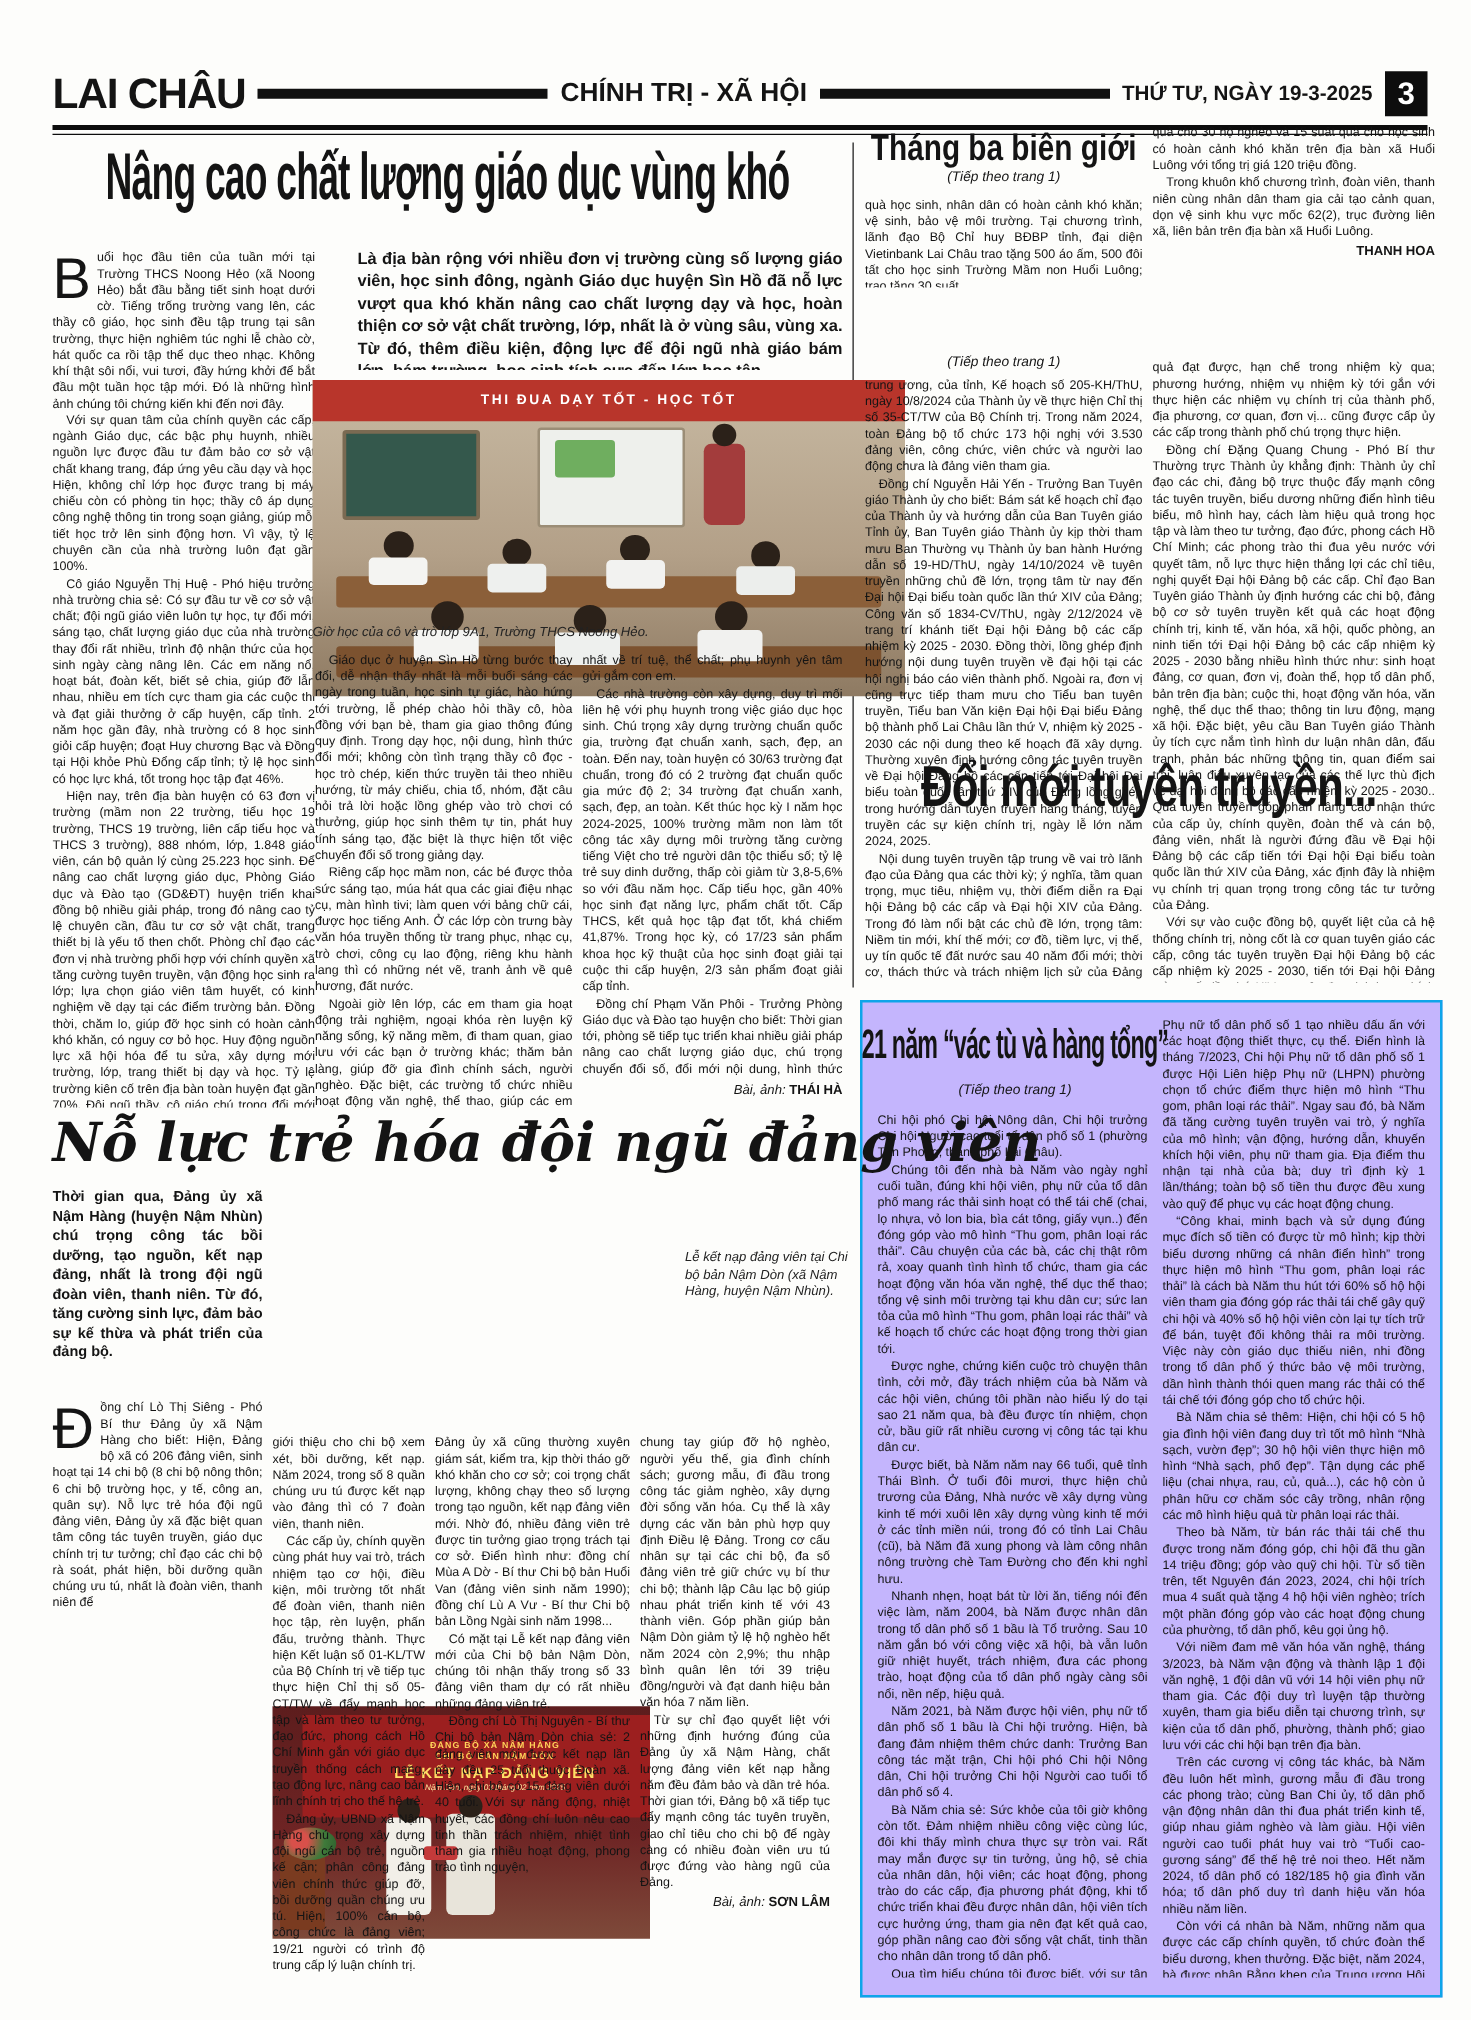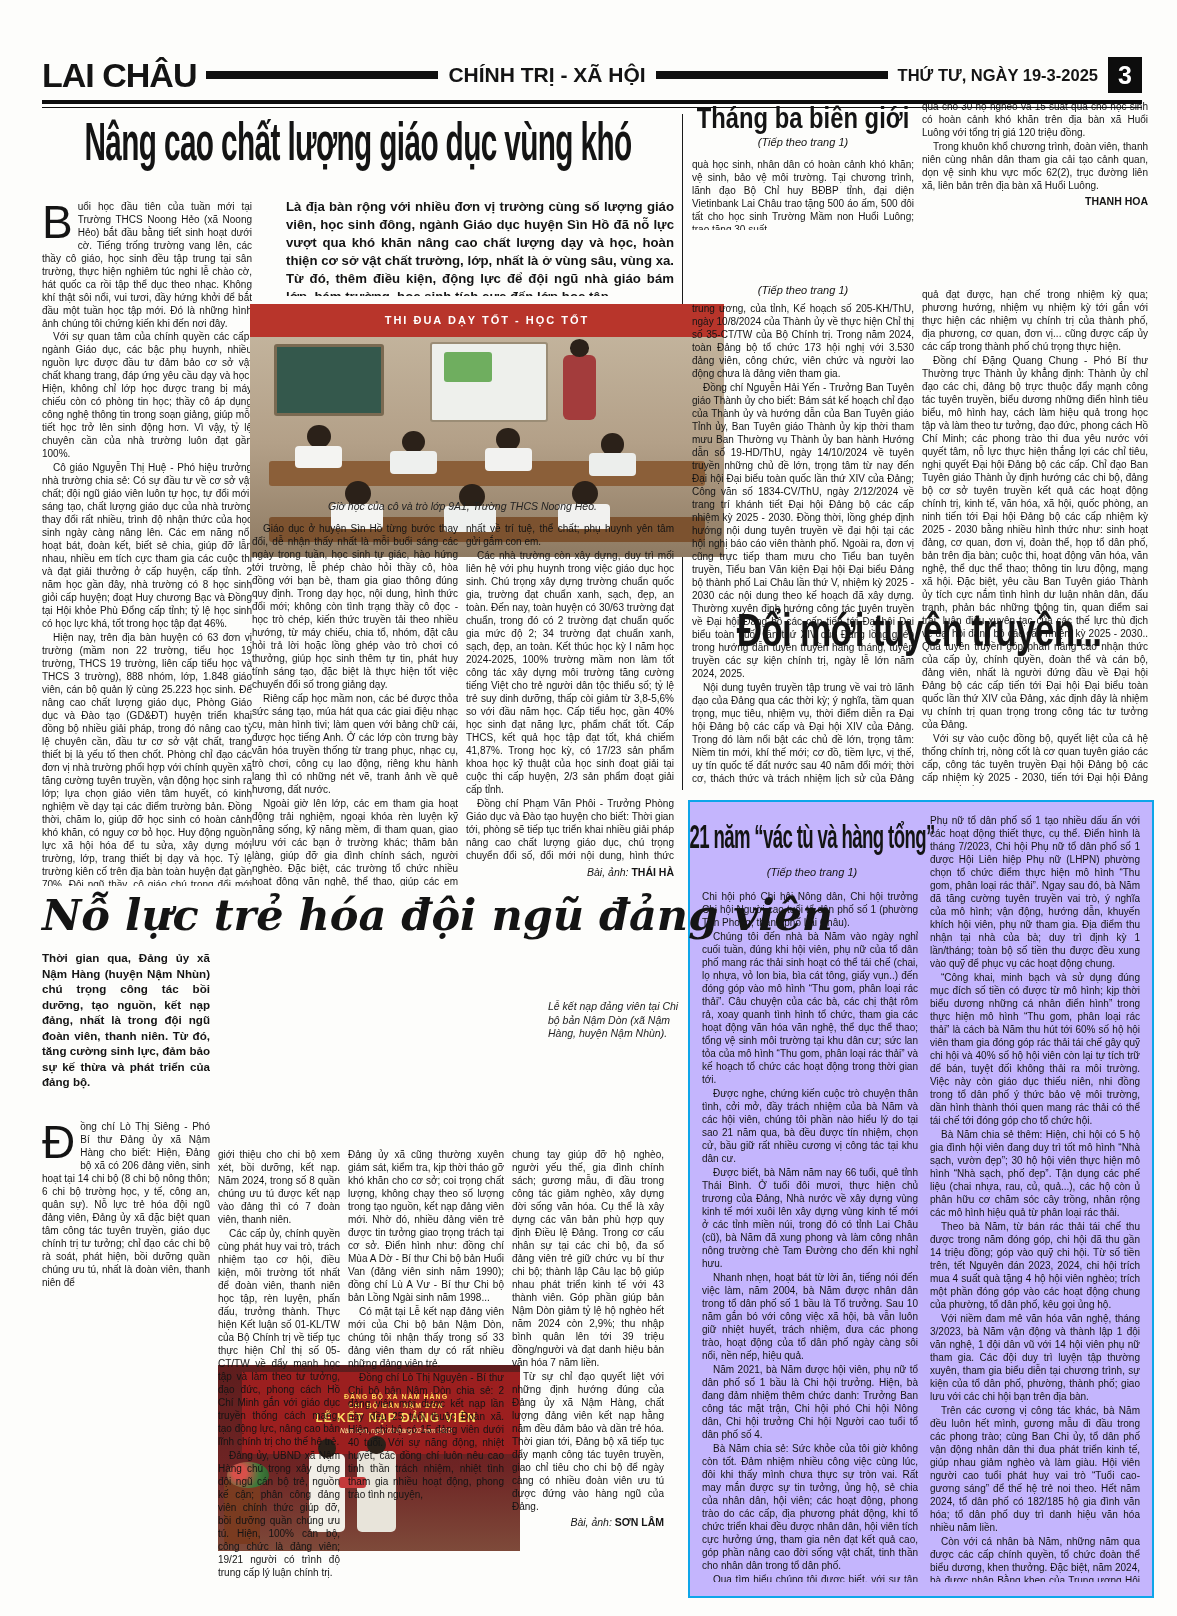--- a/index.html
+++ b/index.html
@@ -76,21 +76,21 @@
     <div class="fig" style="left:49.5%;top:57%;width:10%;height:9%;background:#f2f2f0;border-radius:4px;"></div>
     <div class="head" style="left:74%;top:51%;width:5%;height:9%;"></div>
     <div class="fig" style="left:71.5%;top:59%;width:10%;height:9%;background:#eceeec;border-radius:4px;"></div>
     <div class="head" style="left:20%;top:70%;width:5.5%;height:10%;"></div>
     <div class="fig" style="left:17%;top:79%;width:11%;height:10%;background:#f4f4f2;border-radius:4px;"></div>
     <div class="head" style="left:44%;top:71%;width:5.5%;height:10%;"></div>
     <div class="fig" style="left:41%;top:80%;width:11%;height:10%;background:#eef0ee;border-radius:4px;"></div>
     <div class="head" style="left:68%;top:70%;width:5.5%;height:10%;"></div>
     <div class="fig" style="left:65%;top:79%;width:11%;height:10%;background:#f1f1ef;border-radius:4px;"></div>
   </div>
-  <div class="abs caption" style="left:250px;top:500px;width:425px;text-align:center;">Giờ học của cô và trò lớp 9A1, Trường THCS Noong Hẻo.</div>
+  <div class="abs caption" style="left:250px;top:500px;width:425px;">Giờ học của cô và trò lớp 9A1, Trường THCS Noong Hẻo.</div>
 
   <div class="abs col" style="left:252px;top:522px;width:206px;height:364px;">
       <p class="para">Giáo dục ở huyện Sìn Hồ từng bước thay đổi, dễ nhận thấy nhất là mỗi buổi sáng các ngày trong tuần, học sinh tự giác, hào hứng tới trường, lễ phép chào hỏi thầy cô, hòa đồng với bạn bè, tham gia giao thông đúng quy định. Trong dạy học, nội dung, hình thức đổi mới; không còn tình trạng thầy cô đọc - học trò chép, kiến thức truyền tải theo nhiều hướng, từ máy chiếu, chia tổ, nhóm, đặt câu hỏi trả lời hoặc lồng ghép vào trò chơi có thưởng, giúp học sinh thêm tự tin, phát huy tính sáng tạo, đặc biệt là thực hiện tốt việc chuyển đổi số trong giảng dạy.</p>
       <p class="para">Riêng cấp học mầm non, các bé được thỏa sức sáng tạo, múa hát qua các giai điệu nhạc cụ, màn hình tivi; làm quen với bảng chữ cái, được học tiếng Anh. Ở các lớp còn trưng bày văn hóa truyền thống từ trang phục, nhạc cụ, trò chơi, công cụ lao động, riêng khu hành lang thì có những nét vẽ, tranh ảnh về quê hương, đất nước.</p>
       <p class="para">Ngoài giờ lên lớp, các em tham gia hoạt động trải nghiệm, ngoại khóa rèn luyện kỹ năng sống, kỹ năng mềm, đi tham quan, giao lưu với các bạn ở trường khác; thăm bản làng, giúp đỡ gia đình chính sách, người nghèo. Đặc biệt, các trường tổ chức nhiều hoạt động văn nghệ, thể thao, giúp các em nâng cao sức khỏe, tạo kết nối, đoàn kết trong môi trường giáo dục. Đối với học sinh bán trú, các nhà trường dành nhiều sự quan tâm góp phần giúp các em phát triển tốt</p>
     </div>
   <div class="abs col cont" style="left:466px;top:522px;width:208px;height:340px;">
       <p class="para">nhất về trí tuệ, thể chất; phụ huynh yên tâm gửi gắm con em.</p>
       <p class="para">Các nhà trường còn xây dựng, duy trì mối liên hệ với phụ huynh trong việc giáo dục học sinh. Chú trọng xây dựng trường chuẩn quốc gia, trường đạt chuẩn xanh, sạch, đẹp, an toàn. Đến nay, toàn huyện có 30/63 trường đạt chuẩn, trong đó có 2 trường đạt chuẩn quốc gia mức độ 2; 34 trường đạt chuẩn xanh, sạch, đẹp, an toàn. Kết thúc học kỳ I năm học 2024-2025, 100% trường mầm non làm tốt công tác xây dựng môi trường tăng cường tiếng Việt cho trẻ người dân tộc thiểu số; tỷ lệ trẻ suy dinh dưỡng, thấp còi giảm từ 3,8-5,6% so với đầu năm học. Cấp tiểu học, gần 40% học sinh đạt năng lực, phẩm chất tốt. Cấp THCS, kết quả học tập đạt tốt, khá chiếm 41,87%. Trong học kỳ, có 17/23 sản phẩm khoa học kỹ thuật của học sinh đoạt giải tại cuộc thi cấp huyện, 2/3 sản phẩm đoạt giải cấp tỉnh.</p>
       <p class="para">Đồng chí Phạm Văn Phôi - Trưởng Phòng Giáo dục và Đào tạo huyện cho biết: Thời gian tới, phòng sẽ tiếp tục triển khai nhiều giải pháp nâng cao chất lượng giáo dục, chú trọng chuyển đổi số, đổi mới nội dung, hình thức giảng dạy, thường xuyên tổ chức nhiều hoạt động ngoại khóa. Đồng thời, tận dụng hiệu quả nguồn xã hội hóa trong nâng cấp, hoàn thiện cơ sở vật chất, đảm bảo các nhà trường có điều kiện hoạt động tốt nhất.</p>

